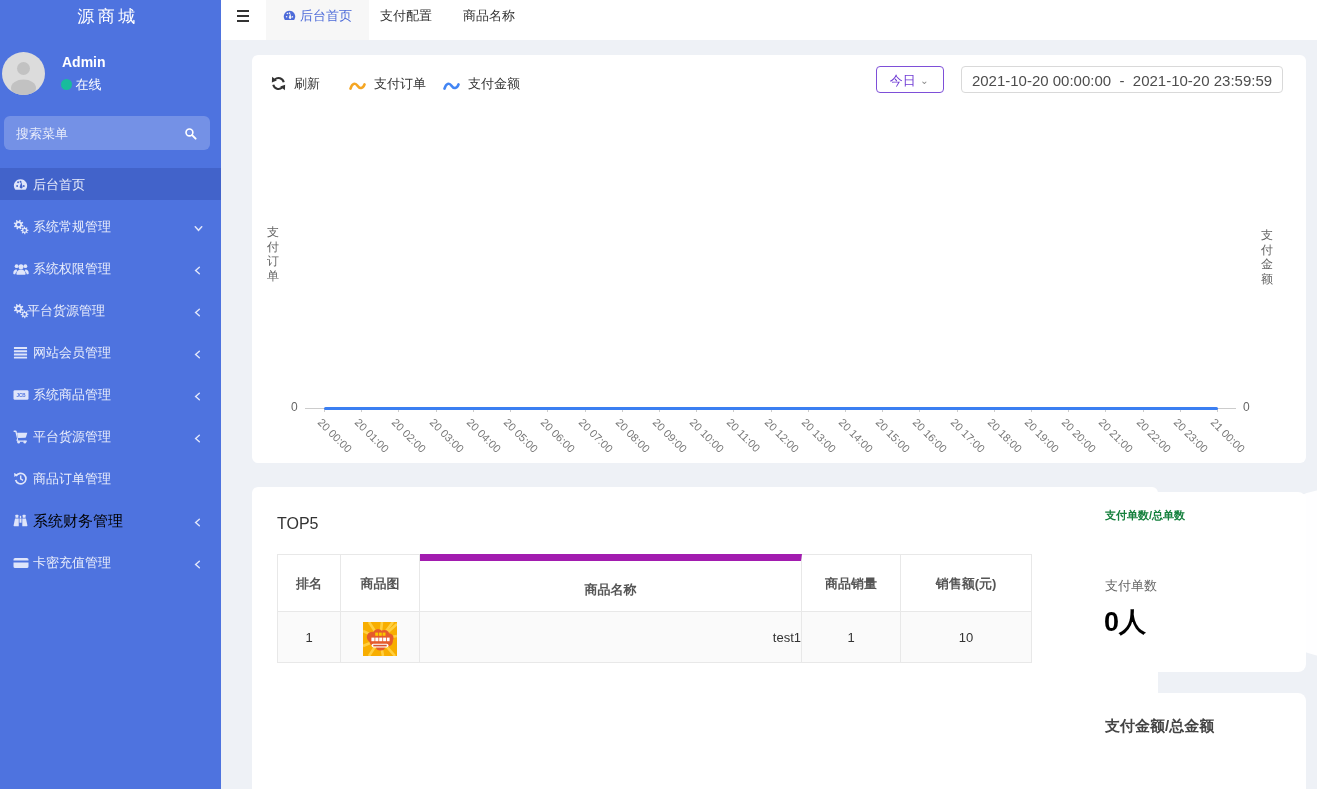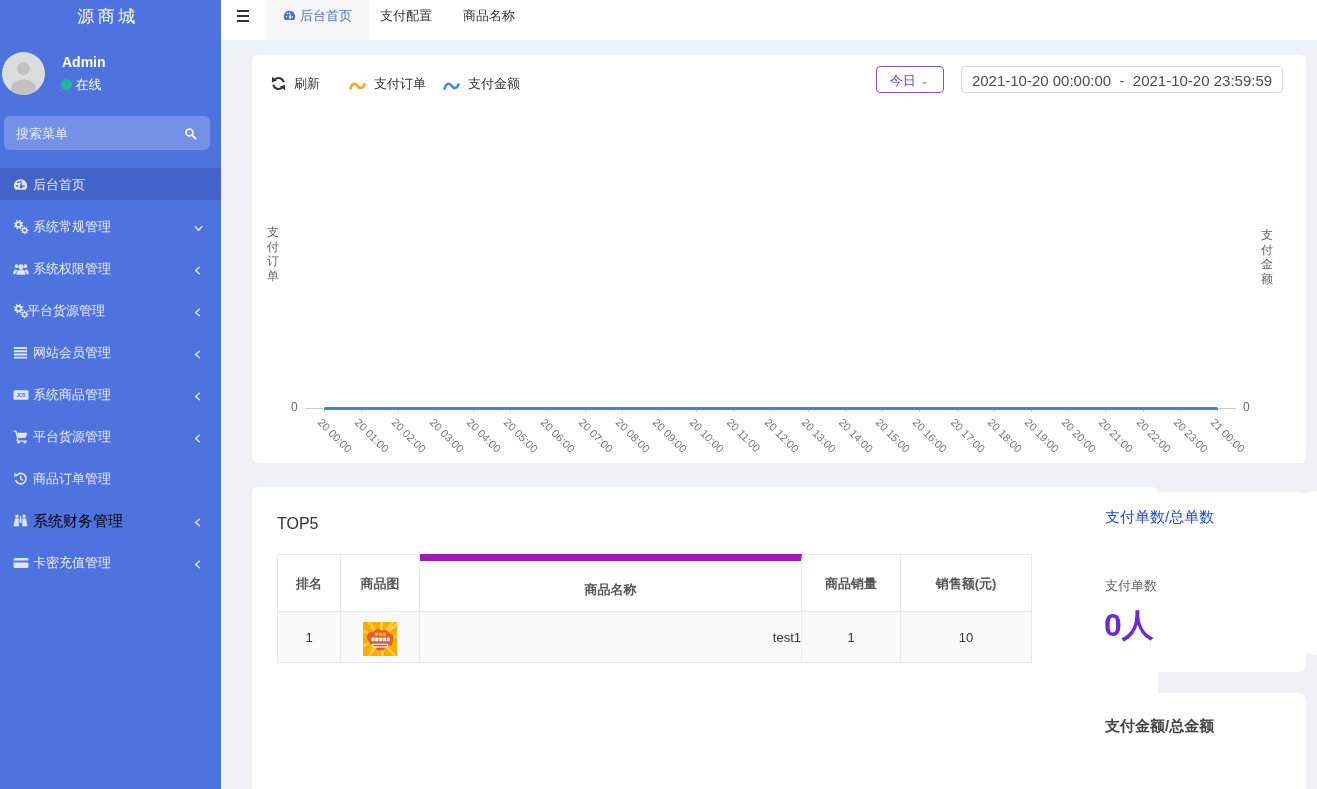--- a/index.html
+++ b/index.html
@@ -279,19 +279,19 @@
         </g>
 <rect x="8.5" y="21.8" width="17" height="3.6" rx="1.8" fill="#ffffff"></rect>
         <rect x="10.3" y="22.8" width="13.4" height="1.6" fill="#d8542e"></rect>
 </svg></div>
 <div style="position:absolute;left:168px;top:125px;width:382px;height:51px;border:1px solid #e8e8e8;border-left:none;border-top:none;background:#fafafa;box-sizing:border-box;text-align:right;line-height:51px;font-size:13px;color:#333">test1</div>
 <div style="position:absolute;left:550px;top:125px;width:99px;height:51px;border:1px solid #e8e8e8;border-left:none;border-top:none;background:#fafafa;box-sizing:border-box;text-align:center;line-height:51px;font-size:13px;color:#333">1</div>
 <div style="position:absolute;left:649px;top:125px;width:131px;height:51px;border:1px solid #e8e8e8;border-left:none;border-top:none;background:#fafafa;box-sizing:border-box;text-align:center;line-height:51px;font-size:13px;color:#333">10</div>
 
 </div>
 <div style="position:absolute;left:1078px;top:492px;width:228px;height:180px;background:#fff;border-radius:8px">
-<div style="position:absolute;left:27px;top:16px;font-size:15px;font-weight:normal;color:#1d4ed8">支付单数/总单数</div>
+<div style="position:absolute;left:27px;top:16px;font-size:11px;font-weight:bold;color:#15803d">支付单数/总单数</div>
 <div style="position:absolute;left:27px;top:85px;font-size:13px;color:#666">支付单数</div>
-<div style="position:absolute;left:26px;top:112px;font-size:32px;font-weight:bold;color:#6d28d9">0人</div>
+<div style="position:absolute;left:26px;top:112px;font-size:27px;font-weight:bold;color:#000000">0人</div>
 </div>
 <div style="position:absolute;left:1078px;top:693px;width:228px;height:96px;background:#fff;border-radius:8px 8px 0 0">
 <div style="position:absolute;left:27px;top:24px;font-size:15px;font-weight:bold;color:#444">支付金额/总金额</div>
 </div>
 <div style="position:absolute;left:1249px;top:489px;width:168px;height:168px;border-radius:50%;background:#fff;opacity:0.93"></div>
 </body></html>

